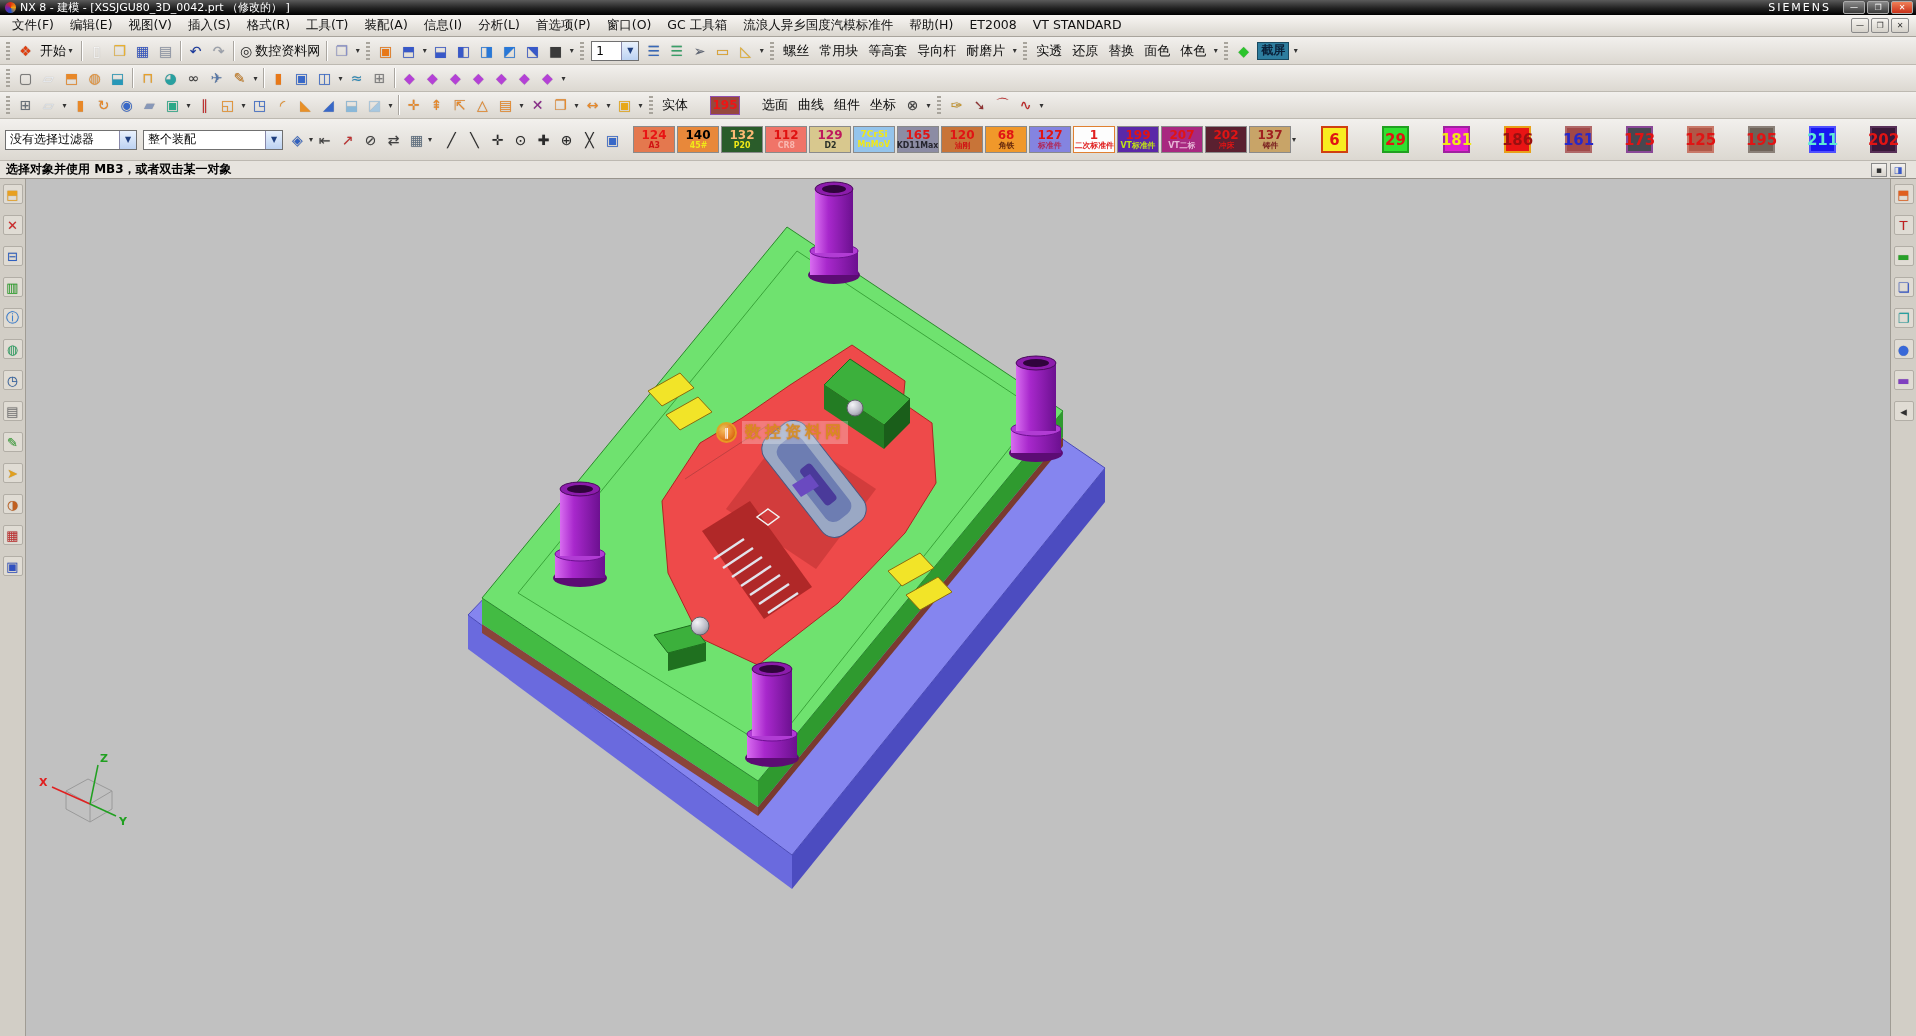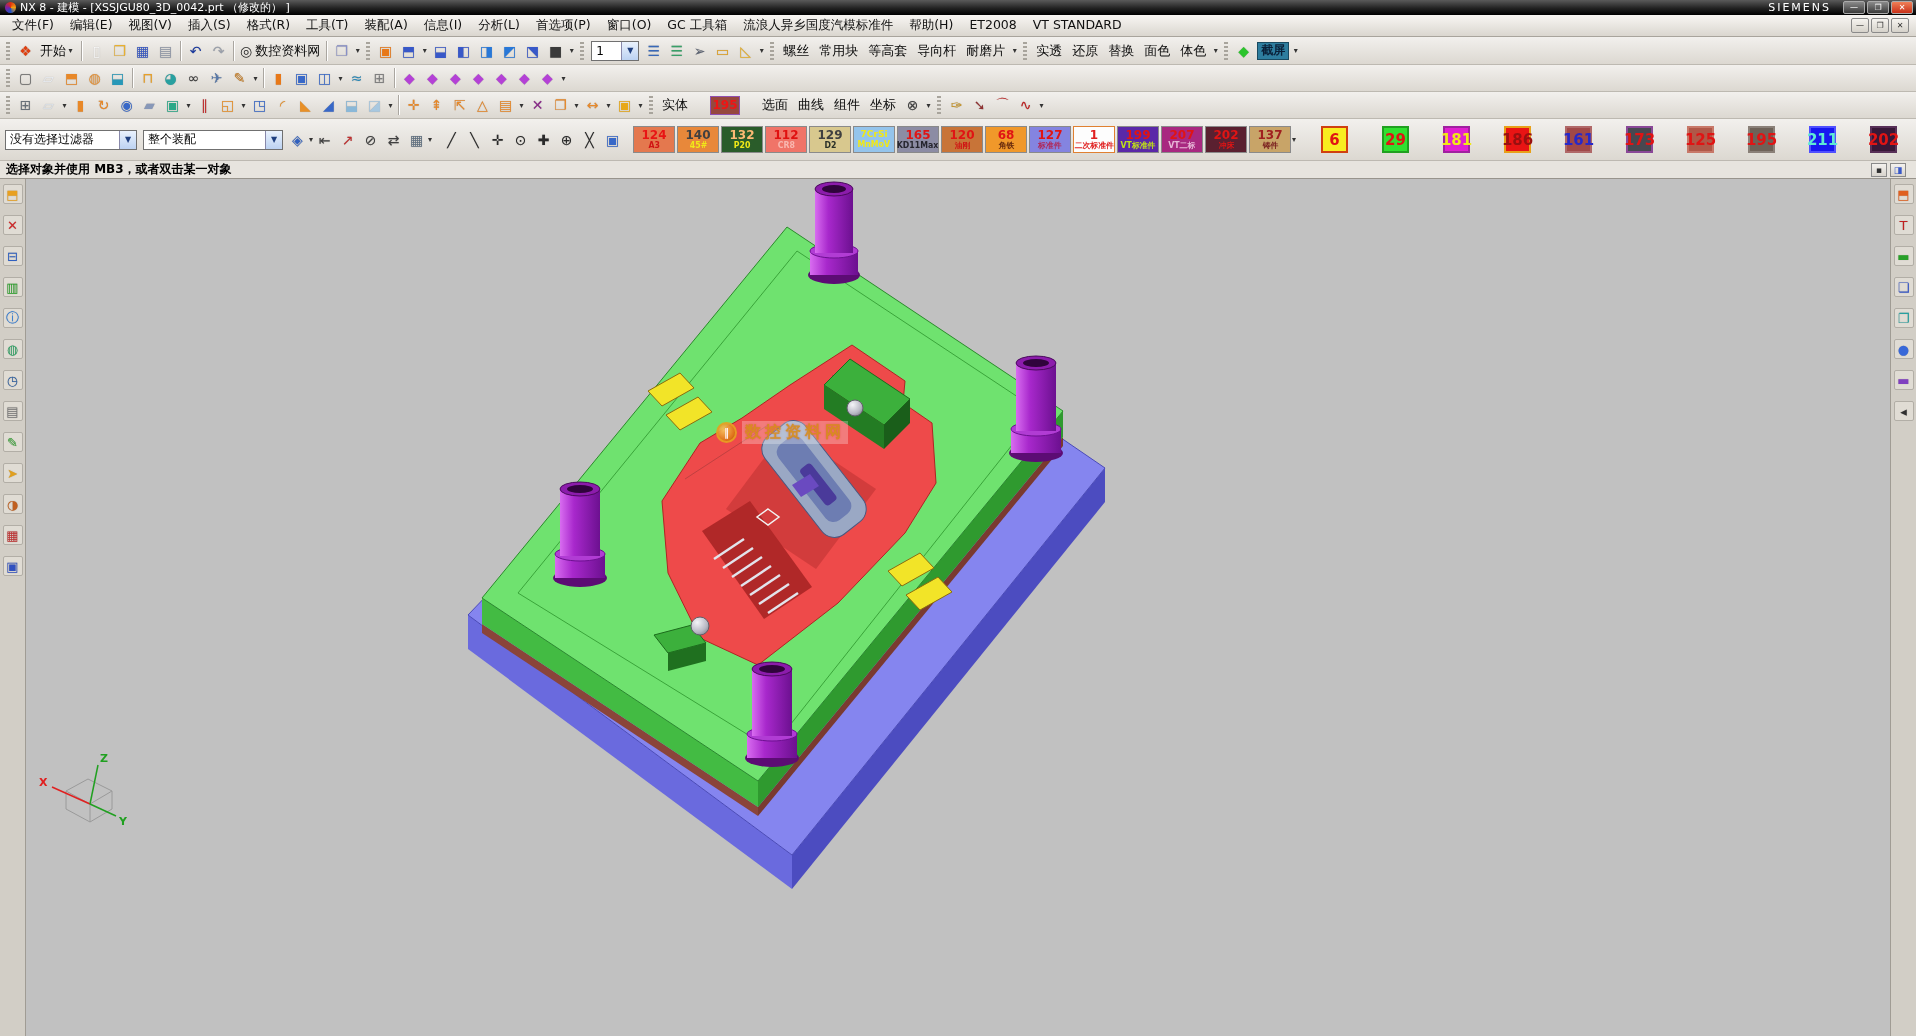--- a/index.html
+++ b/index.html
@@ -273,33 +273,33 @@
       <span class="tbi" style="color: rgb(42, 42, 42);">✚</span>
       <span class="tbi" style="color: rgb(42, 42, 42);">⊕</span>
       <span class="tbi" style="color: rgb(42, 42, 42);">╳</span>
       <span class="tbi" style="color: rgb(56, 104, 200);">▣</span>
       <span class="grip"></span>
       <span class="c2" style="background: rgb(228, 120, 78);">
         <span class="t" style="color: rgb(232, 20, 20);">124</span>
         <span class="b" style="color: rgb(208, 20, 20);">A3</span>
       </span>
       <span class="c2" style="background: rgb(232, 136, 58);">
-        <span class="t" style="color: #404040;">140</span>
+        <span class="t" style="color: #000000;">140</span>
         <span class="b" style="color: rgb(240, 232, 24);">45#</span>
       </span>
       <span class="c2" style="background: rgb(42, 92, 42);">
         <span class="t" style="color: #fdba74;">132</span>
         <span class="b" style="color: rgb(240, 232, 24);">P20</span>
       </span>
       <span class="c2" style="background: rgb(240, 116, 104);">
         <span class="t" style="color: rgb(224, 16, 16);">112</span>
         <span class="b" style="color: rgb(248, 184, 176);">CR8</span>
       </span>
       <span class="c2" style="background: rgb(216, 200, 142);">
-        <span class="t" style="color: #404040;">129</span>
+        <span class="t" style="color: #be185d;">129</span>
         <span class="b" style="color: rgb(42, 48, 40);">D2</span>
       </span>
       <span class="c2 small" style="background: rgb(148, 196, 236);">
         <span class="t" style="color: rgb(240, 232, 24);">7CrSi</span>
         <span class="b" style="color: rgb(240, 232, 24);">MnMoV</span>
       </span>
       <span class="c2" style="background: rgb(140, 140, 164);">
         <span class="t" style="color: rgb(224, 20, 20);">165</span>
         <span class="b" style="color: rgb(38, 38, 46);">KD11Max</span>
       </span>

